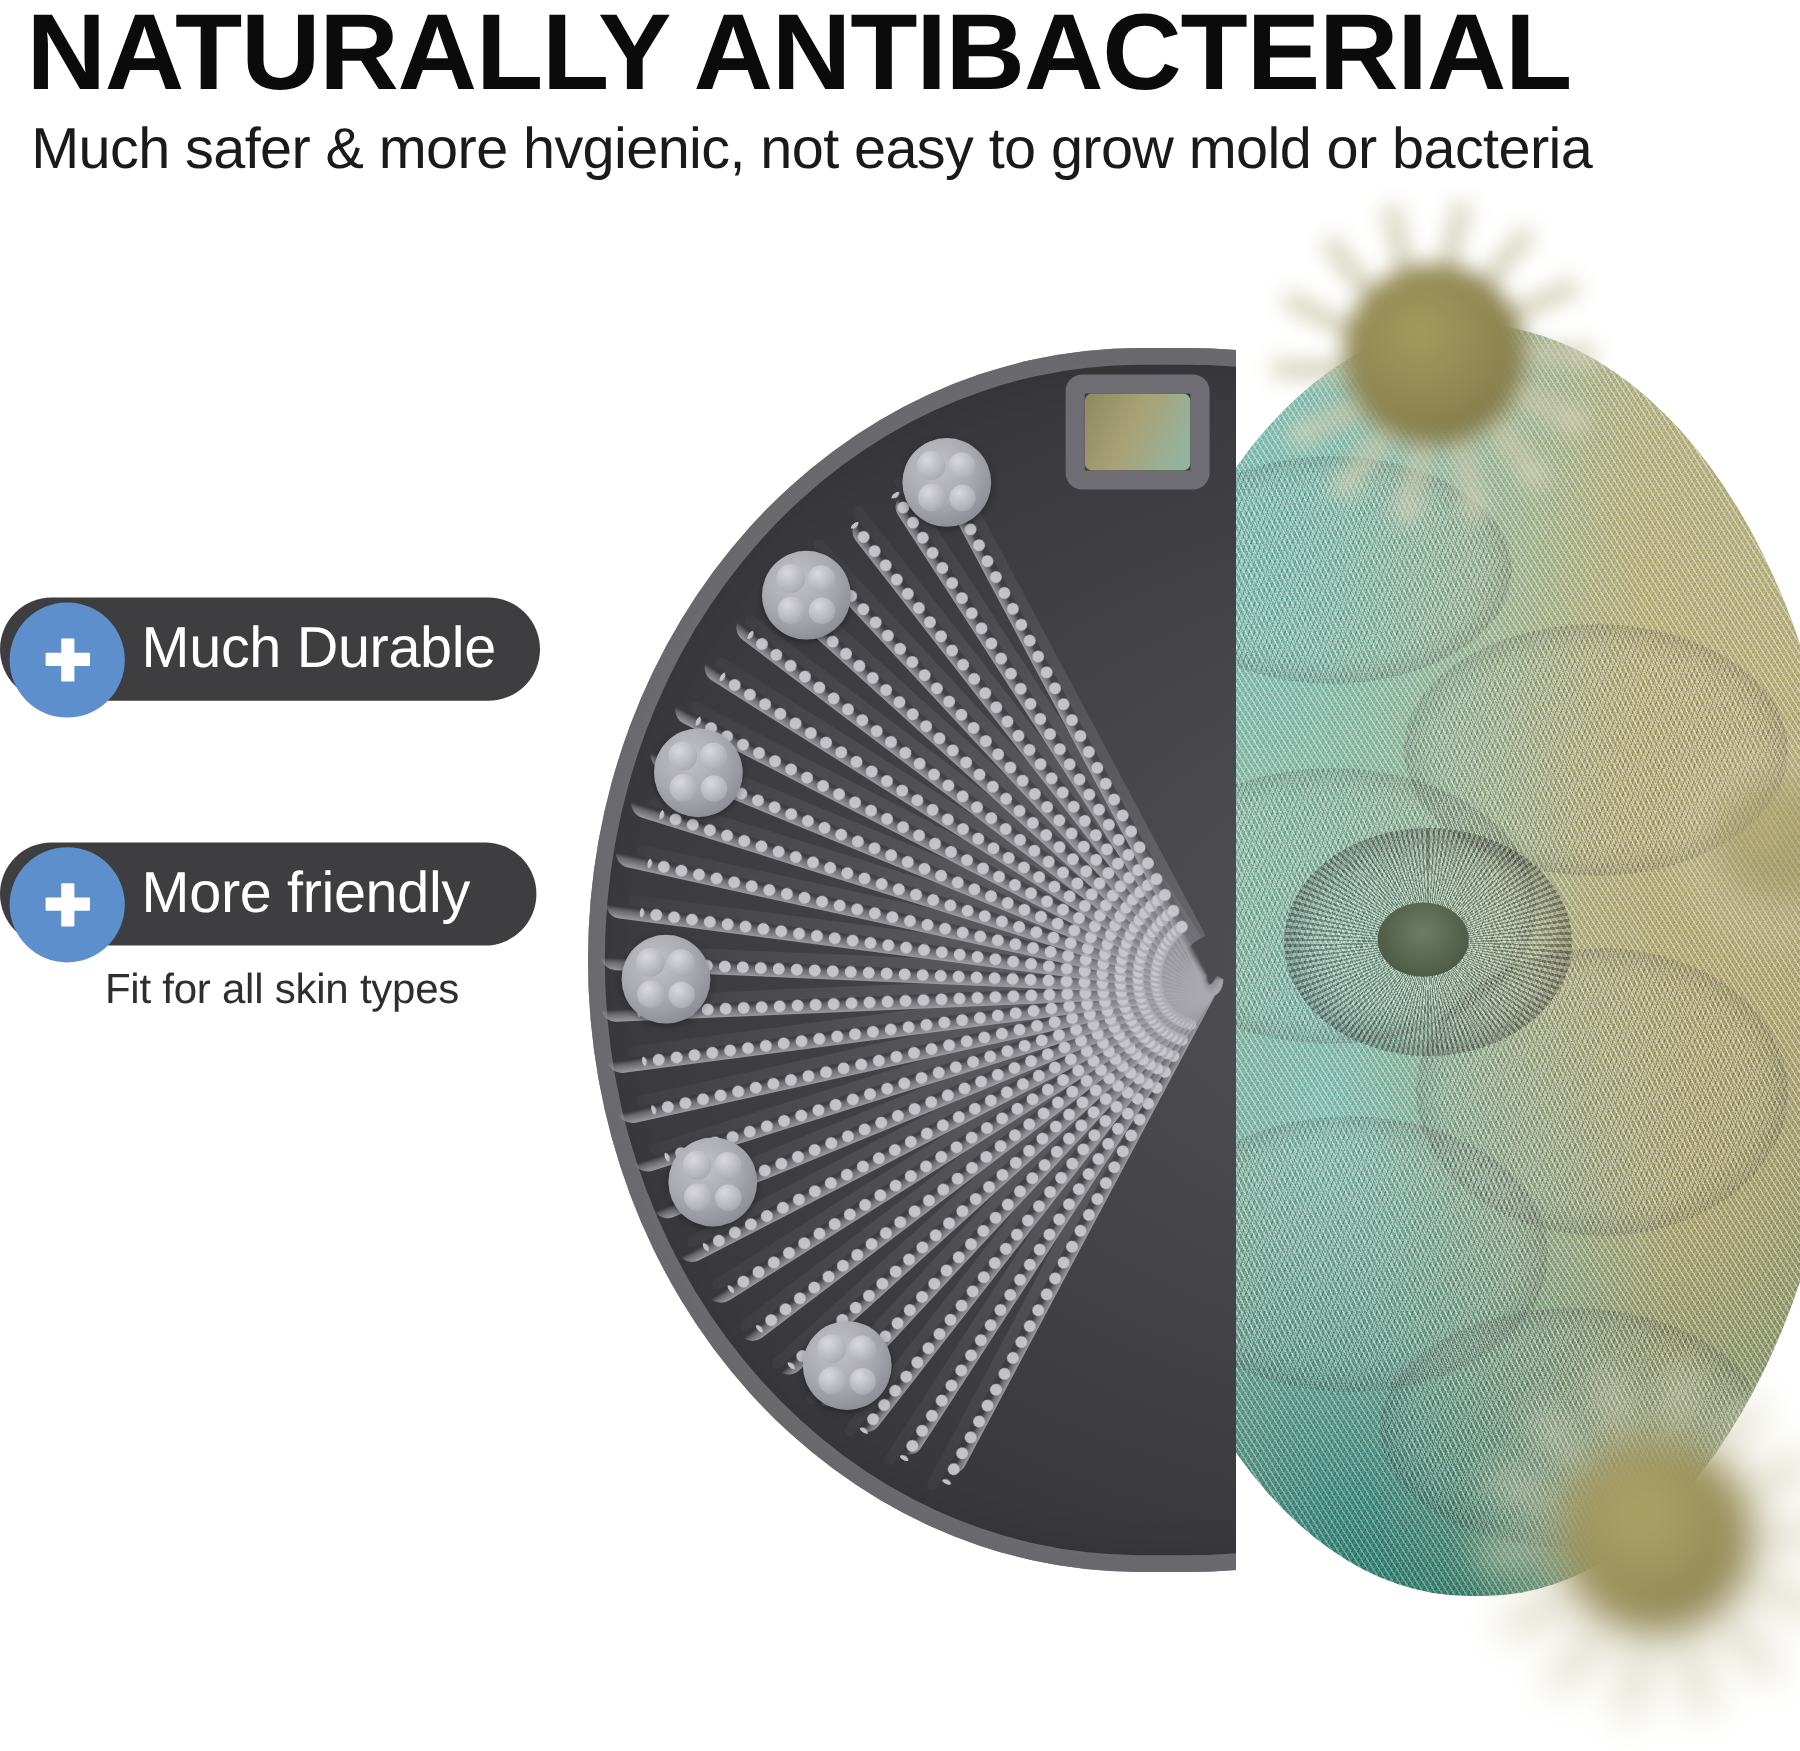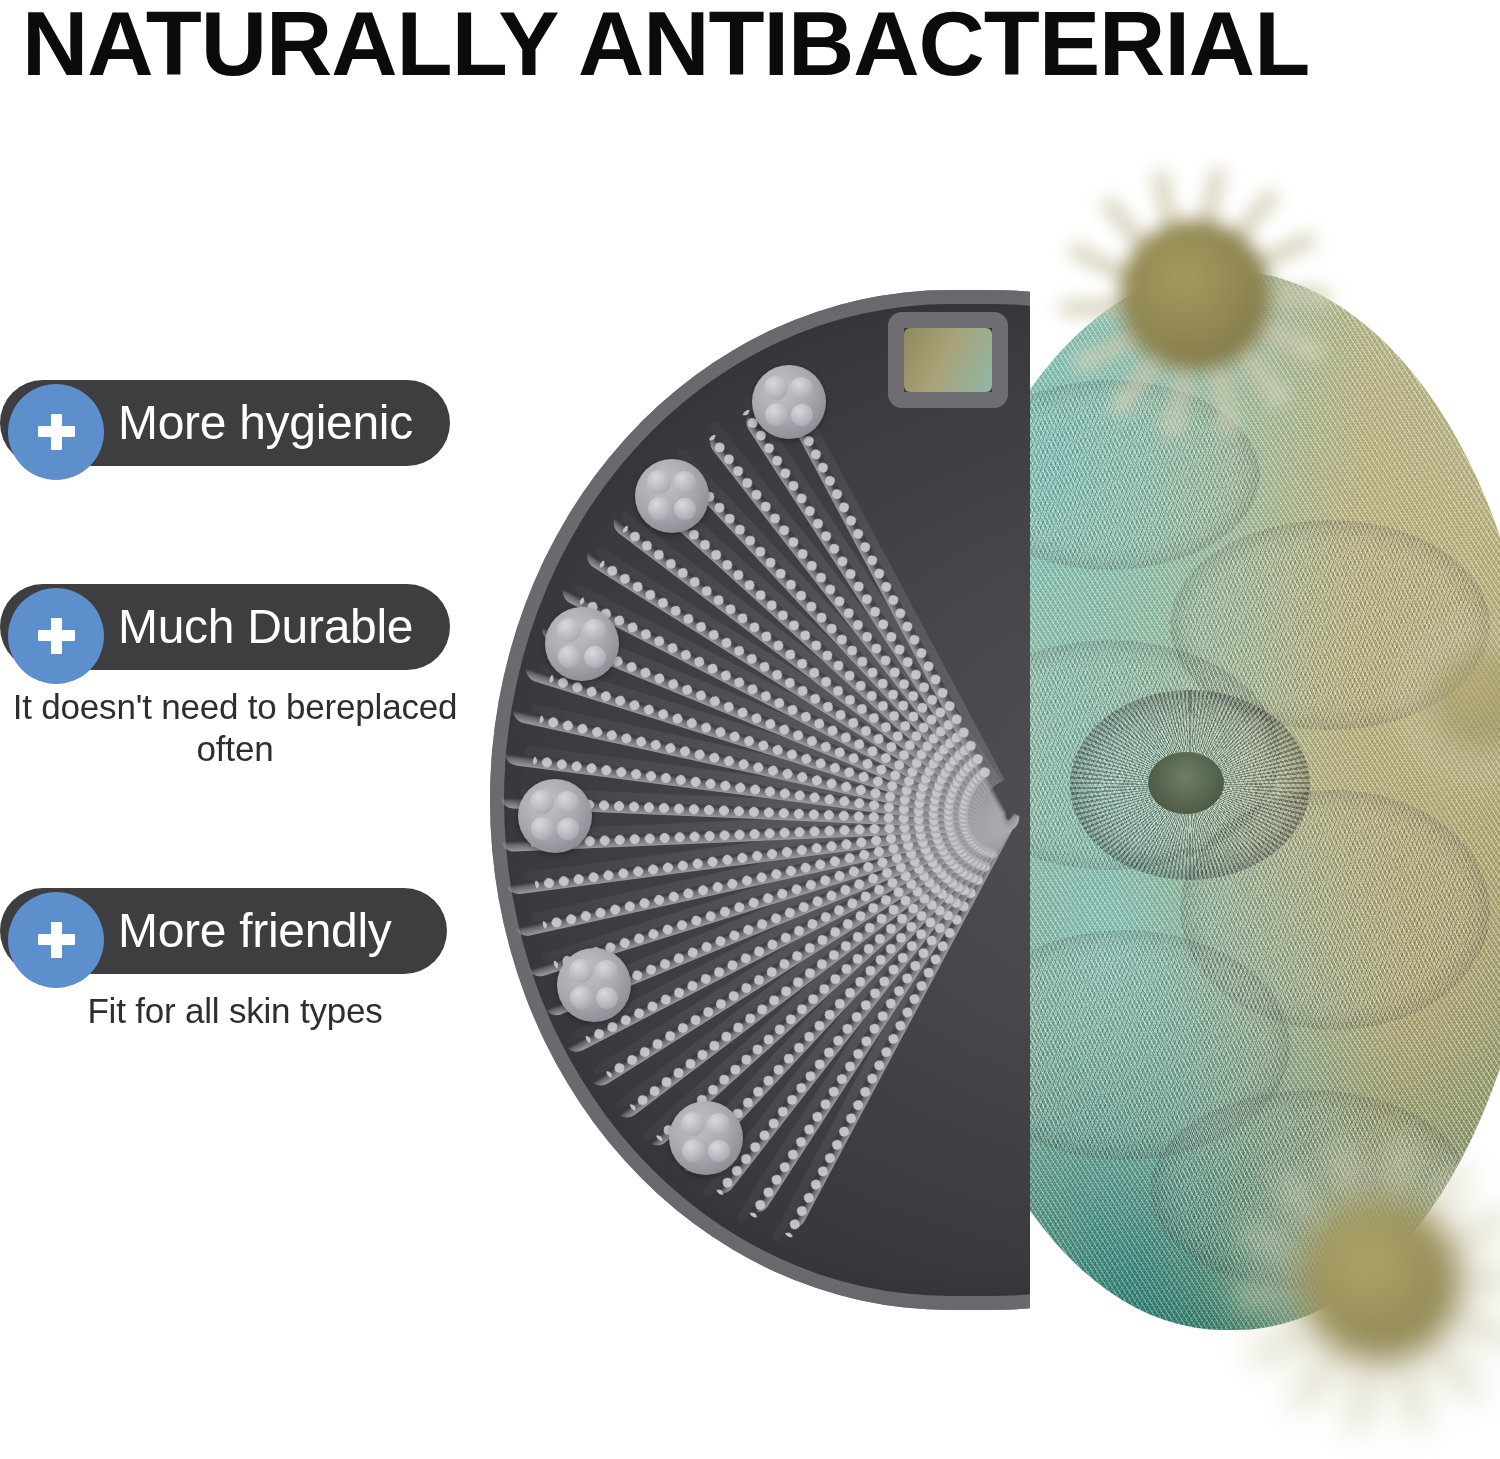--- a/index.html
+++ b/index.html
@@ -404,42 +404,35 @@
     user-select: none;
   }
 </style>
 </head>
 <body>
 
 <div id="page">
 
   <div id="header">
     <div id="headline">NATURALLY ANTIBACTERIAL</div>
+    <div id="subheadline">Much safer &amp; more hvgienic, not easy to grow mold or bacteria</div>
   </div>
 
   <div id="features">
 
     <div class="feature" id="feature-0">
-      <div class="pill">
-        <div class="pill-badge">
-          <div class="plus-glyph"></div>
-        </div>
-        <div class="pill-label">More hygienic</div>
-      </div>
     </div>
 
     <div class="feature" id="feature-1">
       <div class="pill">
         <div class="pill-badge">
           <div class="plus-glyph"></div>
         </div>
         <div class="pill-label">Much Durable</div>
       </div>
-      <div class="feature-desc">It doesn't need to bereplaced
-often</div>
     </div>
 
     <div class="feature" id="feature-2">
       <div class="pill">
         <div class="pill-badge">
           <div class="plus-glyph"></div>
         </div>
         <div class="pill-label">More friendly</div>
       </div>
       <div class="feature-desc">Fit for all skin types</div>

